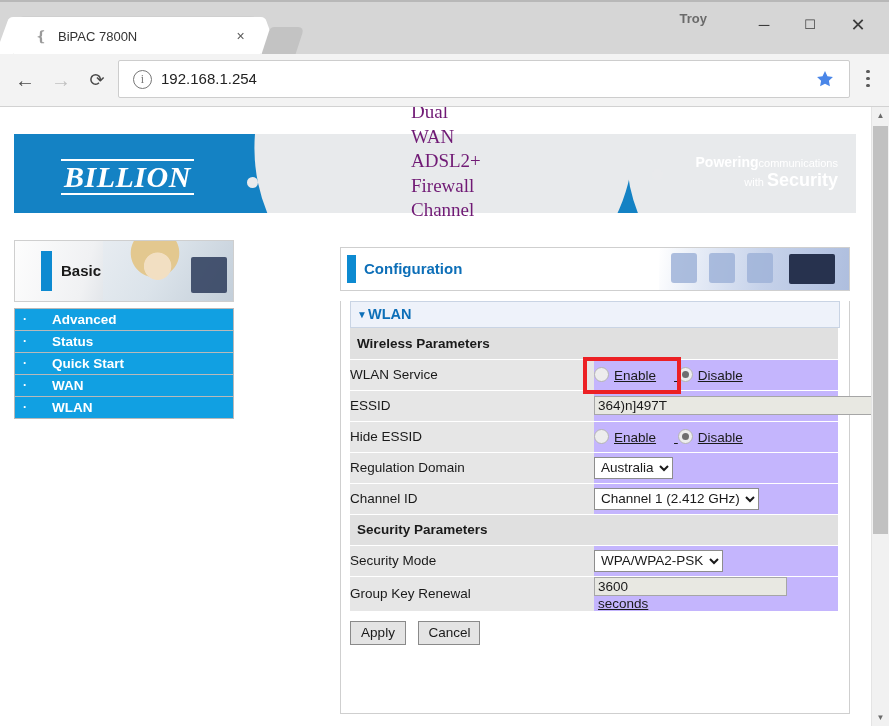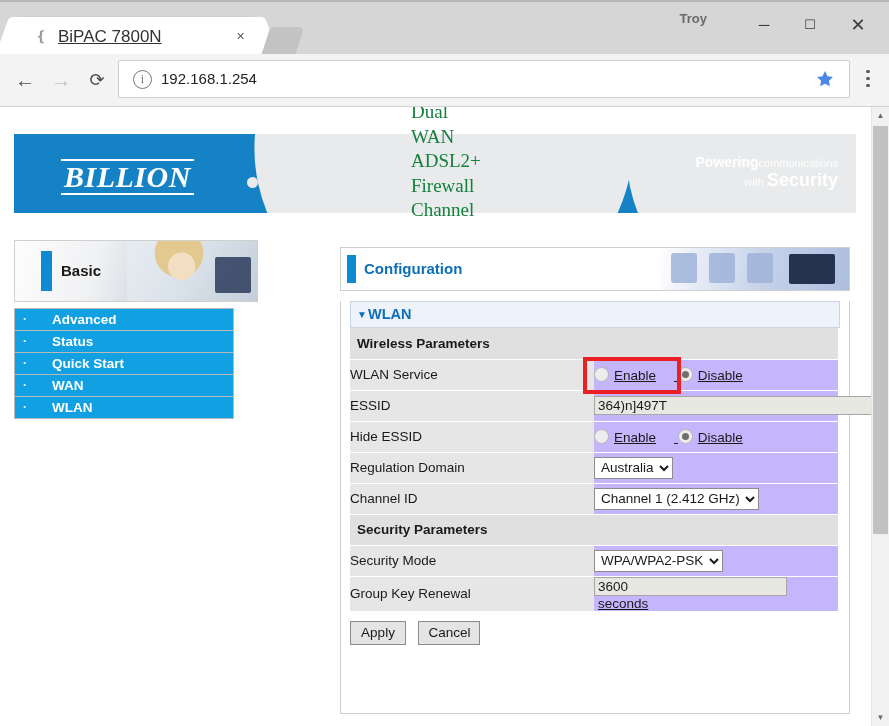--- a/index.html
+++ b/index.html
@@ -28,22 +28,22 @@
     background: #ffffff;
   }
   .tab:before { left: -12px; transform: skewX(-20deg); border-radius: 4px 0 0 0; }
   .tab:after  { right: -12px; transform: skewX(20deg); border-radius: 0 4px 0 0; }
   .tab-favicon {
     position: absolute; left: 20px; top: 12px; width: 14px; height: 15px;
     color: #9a9a9a; font-size: 14px; line-height: 15px; text-align: center;
   }
   .tab-title {
     position: absolute; left: 44px; top: 11px; width: 150px;
-    font-size: 17px; color: #333; line-height: 17px;
-    white-space: nowrap; overflow: hidden; text-decoration: underline;
+    font-size: 13px; color: #333; line-height: 17px;
+    white-space: nowrap; overflow: hidden;
   }
   .tab-close {
     position: absolute; left: 218px; top: 11px; width: 17px; height: 17px;
     font-size: 14px; color: #5a5a5a; text-align: center; line-height: 17px;
     cursor: pointer;
   }
   .newtab {
     position: absolute; left: 266px; top: 25px; width: 34px; height: 27px;
     background: #c3c3c3; border-radius: 4px 6px 0 0;
     transform: skewX(-18deg);
@@ -157,40 +157,39 @@
     font-family: "Liberation Serif", serif;
     font-size: 30px; font-weight: bold; font-style: italic;
     color: #ffffff; letter-spacing: 0.5px;
     border-top: 2.5px solid #fff; border-bottom: 2.5px solid #fff;
     padding: 1px 3px;
     line-height: 30px;
   }
   .product-desc {
     position: absolute; left: 411px; top: -7px;
     font-family: "Liberation Serif", serif;
-    font-size: 19px; color: #15803d; line-height: 24.5px;
+    font-size: 19px; color: #701a75; line-height: 24.5px;
     z-index: 4;
   }
   .tagline {
     position: absolute; right: 18px; top: 20px;
     text-align: right; color: #ffffff; line-height: 1.15;
   }
   .tagline .l1 { font-size: 11px; }
   .tagline .l1 b { font-size: 14px; font-weight: bold; }
   .tagline .l2 { font-size: 11px; }
   .tagline .l2 b { font-size: 18px; font-weight: bold; }
 
   
   .sidebar { position: absolute; left: 14px; top: 133px; width: 220px; }
   .sidebar-head {
     position: relative; width: 218px; height: 60px;
     background: linear-gradient(105deg,#fdfdfd 0%,#f0f1f3 34%,#cfd6dd 60%,#9fb0c2 100%);
     border: 1px solid #cfcfcf;
     overflow: hidden;
-    padding-left: 24px;
   }
   .sidebar-head .bar {
     position: absolute; left: 26px; top: 10px; width: 11px; height: 40px;
     background: #0d8ad1;
   }
   .sidebar-head .label {
     position: absolute; left: 46px; top: 20px;
     font-size: 15px; font-weight: bold; color: #1a1a1a; line-height: 19px;
   }
   .sidebar-head .photo {

